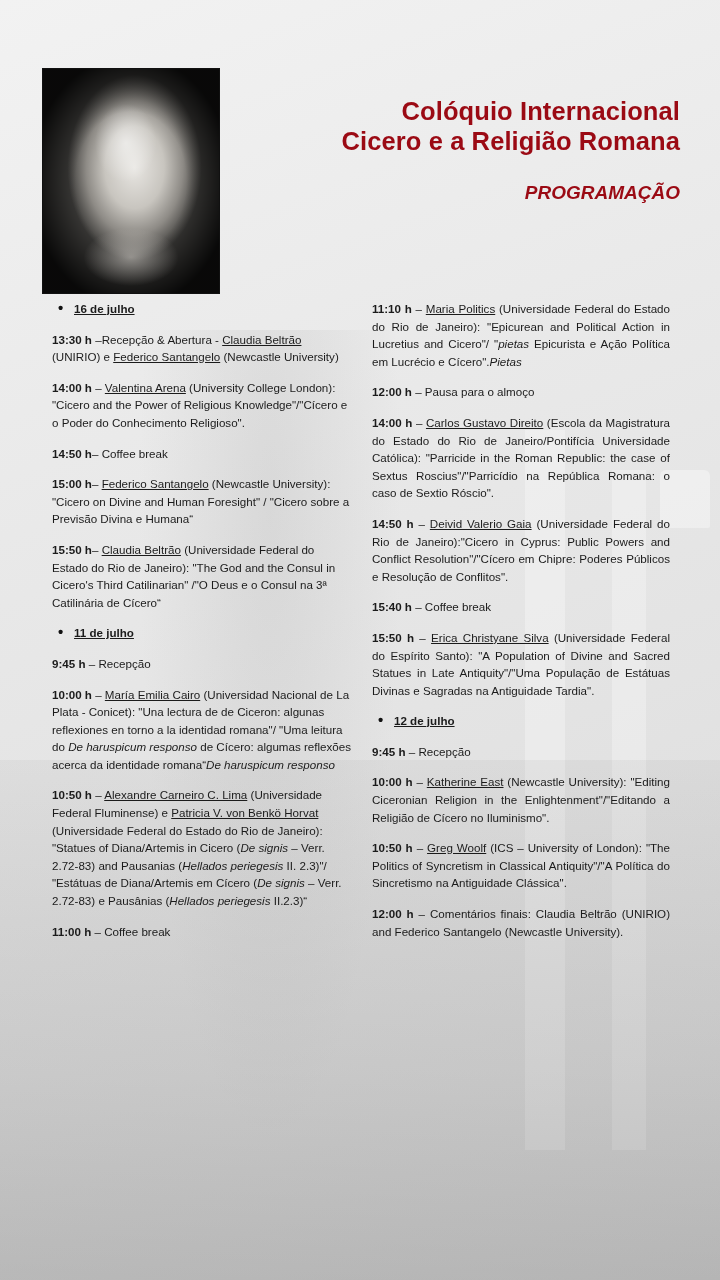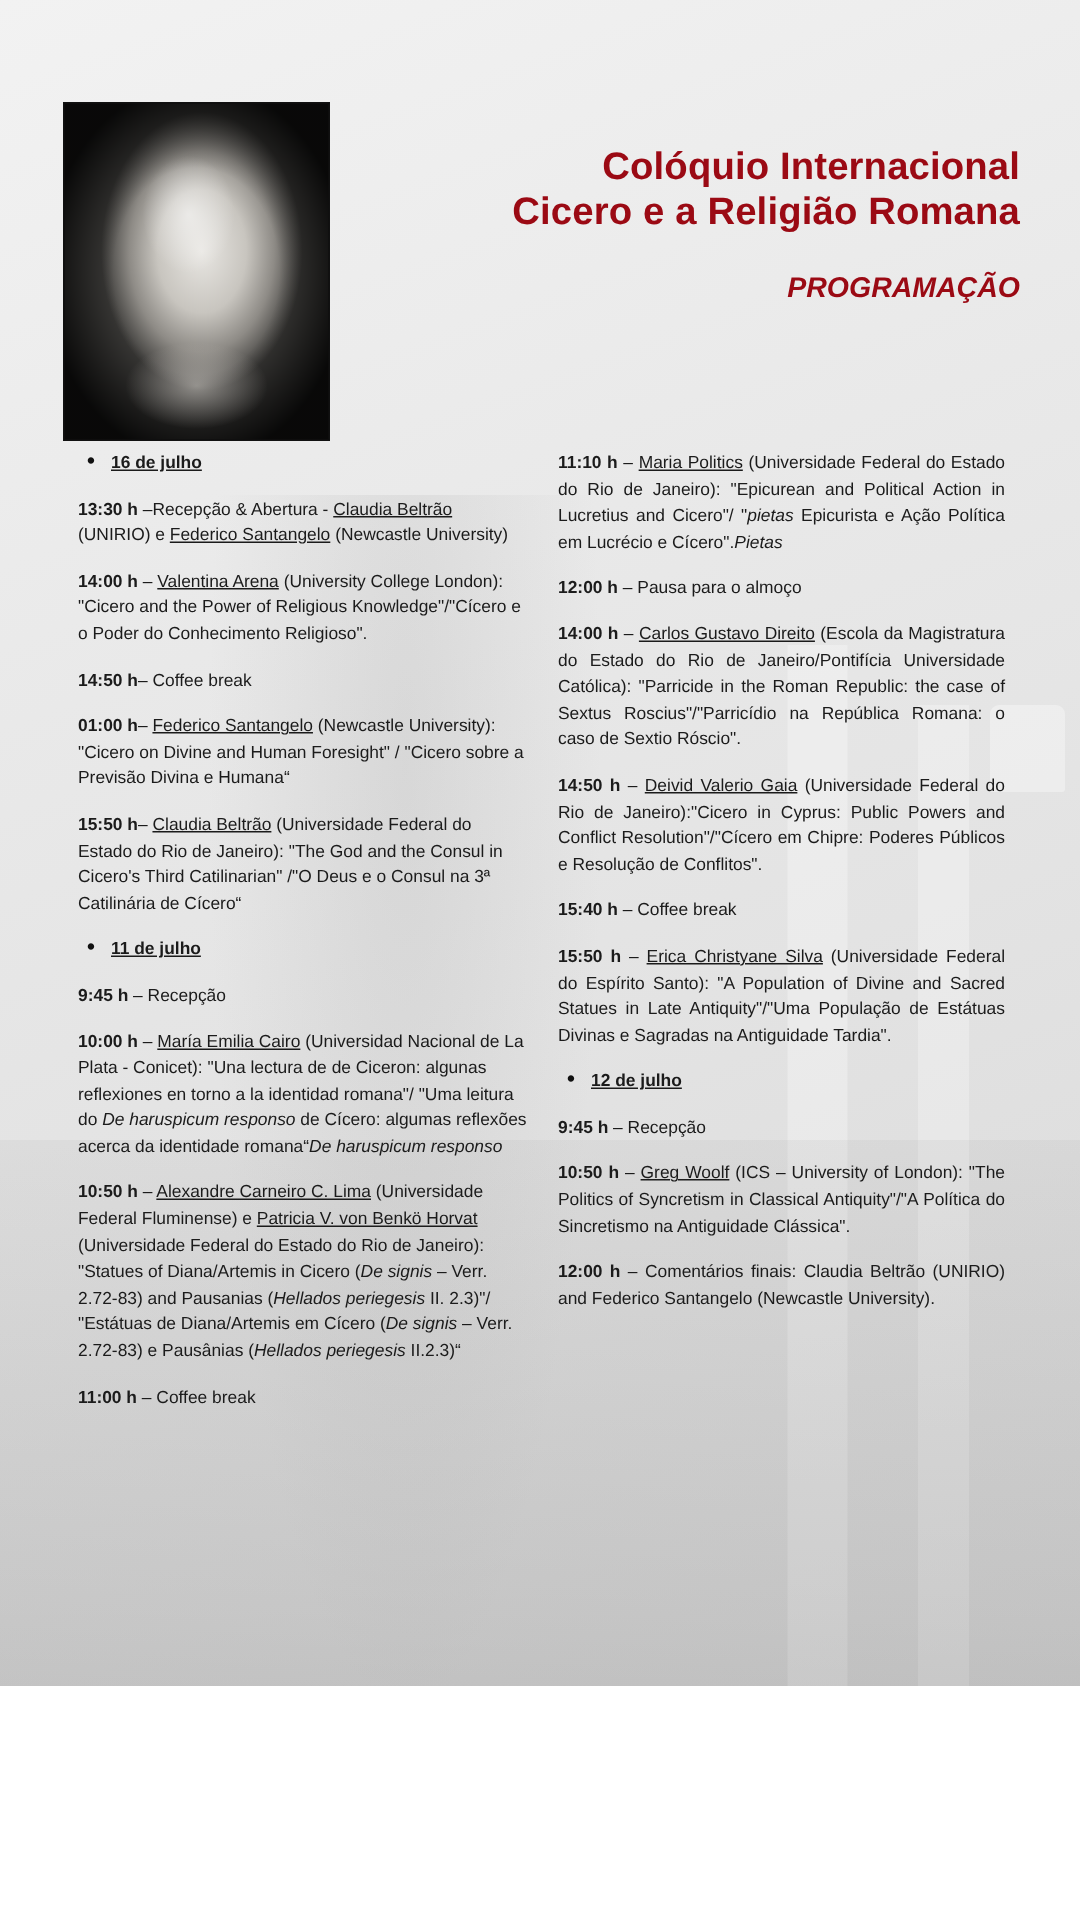--- a/index.html
+++ b/index.html
@@ -4,21 +4,21 @@
 <style>
   * { box-sizing: border-box; }
   html, body {
     margin: 0; padding: 0;
     width: 720px; height: 1280px;
     background: #ffffff;
     font-family: "Liberation Sans", sans-serif;
   }
   #poster {
     position: relative;
-    width: 720px; height: 1124px;
+    width: 720px; height: 1280px;
     overflow: hidden;
     background: linear-gradient(160deg, #f2f2f2 0%, #e9e9e9 35%, #e3e3e3 60%, #d8d8d8 100%);
     text-decoration: underline;
   }
   
   .bg-shape {
     position: absolute;
     background: rgba(255,255,255,0.45);
     pointer-events: none;
   }
@@ -137,35 +137,36 @@
     </div>
     <div class="title-prog">PROGRAMAÇÃO</div>
   </div>
 
   <div class="cols">
     <div class="col col-left">
         <div class="day-bullet"><span>16 de julho</span></div>
         <div class="entry"><span class="t">13:30 h</span><span> –</span><span>Recepção &amp; Abertura - </span><span class="u">Claudia Beltrão</span><span> (UNIRIO) e </span><span class="u">Federico Santangelo</span><span> (Newcastle University)</span></div>
         <div class="entry"><span class="t">14:00 h</span><span> – </span><span class="u">Valentina Arena</span><span> (University College London):  "Cicero and the Power of Religious Knowledge"/"Cícero e o Poder do Conhecimento Religioso".</span></div>
         <div class="entry"><span class="t">14:50 h</span><span>– </span><span>Coffee break</span></div>
-        <div class="entry"><span class="t">01:00 h</span><span>– </span><span class="u">Federico Santangelo</span><span> (Newcastle University): "Cicero on Divine and Human Foresight" / "Cicero sobre a Previsão Divina e Humana“</span></div>
+        <div class="entry"><span class="t">15:00 h</span><span>– </span><span class="u">Federico Santangelo</span><span> (Newcastle University): "Cicero on Divine and Human Foresight" / "Cicero sobre a Previsão Divina e Humana“</span></div>
         <div class="entry"><span class="t">15:50 h</span><span>– </span><span class="u">Claudia Beltrão</span><span> (Universidade Federal do Estado do Rio de Janeiro): "The God and the Consul in Cicero's Third Catilinarian" /"O Deus e o Consul na 3ª Catilinária de Cícero“</span></div>
         <div class="day-bullet"><span>11 de julho</span></div>
         <div class="entry"><span class="t">9:45  h</span><span> – </span><span>Recepção</span></div>
         <div class="entry"><span class="t">10:00 h</span><span> – </span><span class="u">María Emilia Cairo</span><span> (Universidad Nacional de La Plata - Conicet): "Una lectura de </span><span> de Ciceron: algunas reflexiones en torno a la identidad romana"/ "Uma leitura do </span><span class="i">De haruspicum responso</span><span> de Cícero: algumas reflexões acerca da identidade romana“</span><span class="i">De haruspicum responso</span></div>
         <div class="entry"><span class="t">10:50 h</span><span> – </span><span class="u">Alexandre Carneiro C. Lima</span><span> (Universidade Federal Fluminense) e </span><span class="u">Patricia V. von Benkö Horvat</span><span> (Universidade Federal do Estado do Rio de Janeiro):  "Statues of Diana/Artemis in Cicero (</span><span class="i">De signis</span><span> – Verr. 2.72-83)  and Pausanias (</span><span class="i">Hellados periegesis</span><span> II. 2.3)"/ "Estátuas de Diana/Artemis em Cícero (</span><span class="i">De signis</span><span> – Verr. 2.72-83)  e Pausânias (</span><span class="i">Hellados periegesis</span><span> II.2.3)“</span></div>
         <div class="entry"><span class="t">11:00 h</span><span> – </span><span>Coffee break</span></div>
       </div>
     <div class="col col-right">
         <div class="entry"><span class="t">11:10 h</span><span> – </span><span class="u">Maria Politics</span><span> (Universidade Federal do Estado do Rio de Janeiro): "Epicurean </span><span> and Political Action in Lucretius and Cicero"/ "</span><span class="i">pietas</span><span> Epicurista e Ação Política em Lucrécio e Cícero".</span><span class="i">Pietas</span></div>
         <div class="entry"><span class="t">12:00 h</span><span> – </span><span>Pausa para o almoço</span></div>
         <div class="entry"><span class="t">14:00 h</span><span> – </span><span class="u">Carlos Gustavo Direito</span><span> (Escola da Magistratura do Estado do Rio de Janeiro/Pontifícia Universidade Católica): "Parricide in the Roman Republic: the case of Sextus Roscius"/"Parricídio na República Romana: o caso de Sextio Róscio".</span></div>
         <div class="entry"><span class="t">14:50 h</span><span> – </span><span class="u">Deivid Valerio Gaia</span><span> (Universidade Federal do Rio de Janeiro):"Cicero in Cyprus: Public Powers and Conflict Resolution"/"Cícero em Chipre: Poderes Públicos e Resolução de Conflitos".</span></div>
         <div class="entry"><span class="t">15:40 h</span><span> – </span><span>Coffee break</span></div>
         <div class="entry"><span class="t">15:50 h</span><span> – </span><span class="u">Erica Christyane Silva</span><span> (Universidade Federal do Espírito Santo): "A Population of Divine and Sacred Statues in Late Antiquity"/"Uma População de Estátuas Divinas e Sagradas na Antiguidade Tardia".</span></div>
         <div class="day-bullet"><span>12 de julho</span></div>
         <div class="entry"><span class="t">9:45  h</span><span> – </span><span>Recepção</span></div>
+        <div class="entry"><span class="t">10:00 h</span><span> – </span><span class="u">Katherine East</span><span> (Newcastle University): "Editing Ciceronian Religion in the Enlightenment"/"Editando a Religião de Cícero no Iluminismo".</span></div>
         <div class="entry"><span class="t">10:50 h</span><span> – </span><span class="u">Greg Woolf</span><span> (ICS – University of London): "The Politics of Syncretism in Classical Antiquity"/"A Política do Sincretismo na Antiguidade Clássica".</span></div>
         <div class="entry"><span class="t">12:00 h</span><span> – </span><span>Comentários finais: Claudia Beltrão (UNIRIO) and Federico Santangelo (Newcastle University).</span></div>
       </div>
   </div>
 
 </div>
 
 </body></html>

